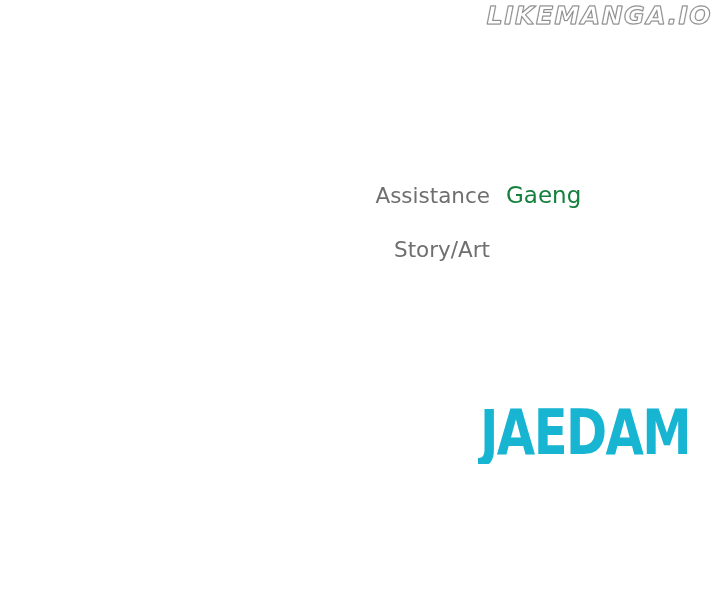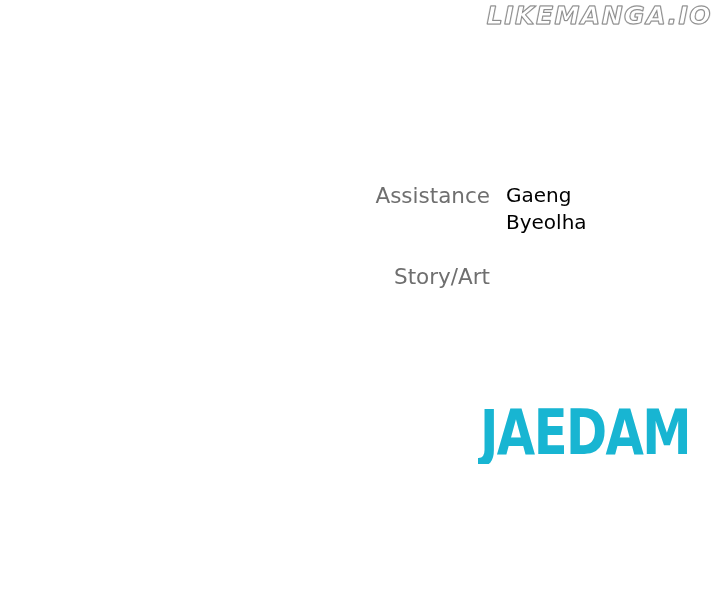--- a/index.html
+++ b/index.html
@@ -67,22 +67,22 @@
     padding-right: 0;
     color: #6f6f6f;
     font-size: 21.5px;
     line-height: 27px;
     font-weight: 400;
     white-space: nowrap;
   }
 
   .credit-values {
     margin-left: 16px;
-    color: #000000;
-    font-size: 20px;
+    color: #15803d;
+    font-size: 23px;
     line-height: 27px;
     font-weight: 400;
     white-space: nowrap;
   }
   .credit-value {
     display: block;
   }
 
   
   .publisher-logo {
@@ -110,21 +110,20 @@
 <div class="page">
 
   <div class="watermark">LIKEMANGA.IO</div>
 
   <div class="credits">
 
     <div class="credit-row">
       <div class="credit-label">Assistance</div>
       <div class="credit-values">
         <span class="credit-value">Gaeng</span>
-        <span class="credit-value">Byeolha</span>
       </div>
     </div>
 
     <div class="credit-row">
       <div class="credit-label">Story/Art</div>
     </div>
 
   </div>
 
   <div class="publisher-logo">

